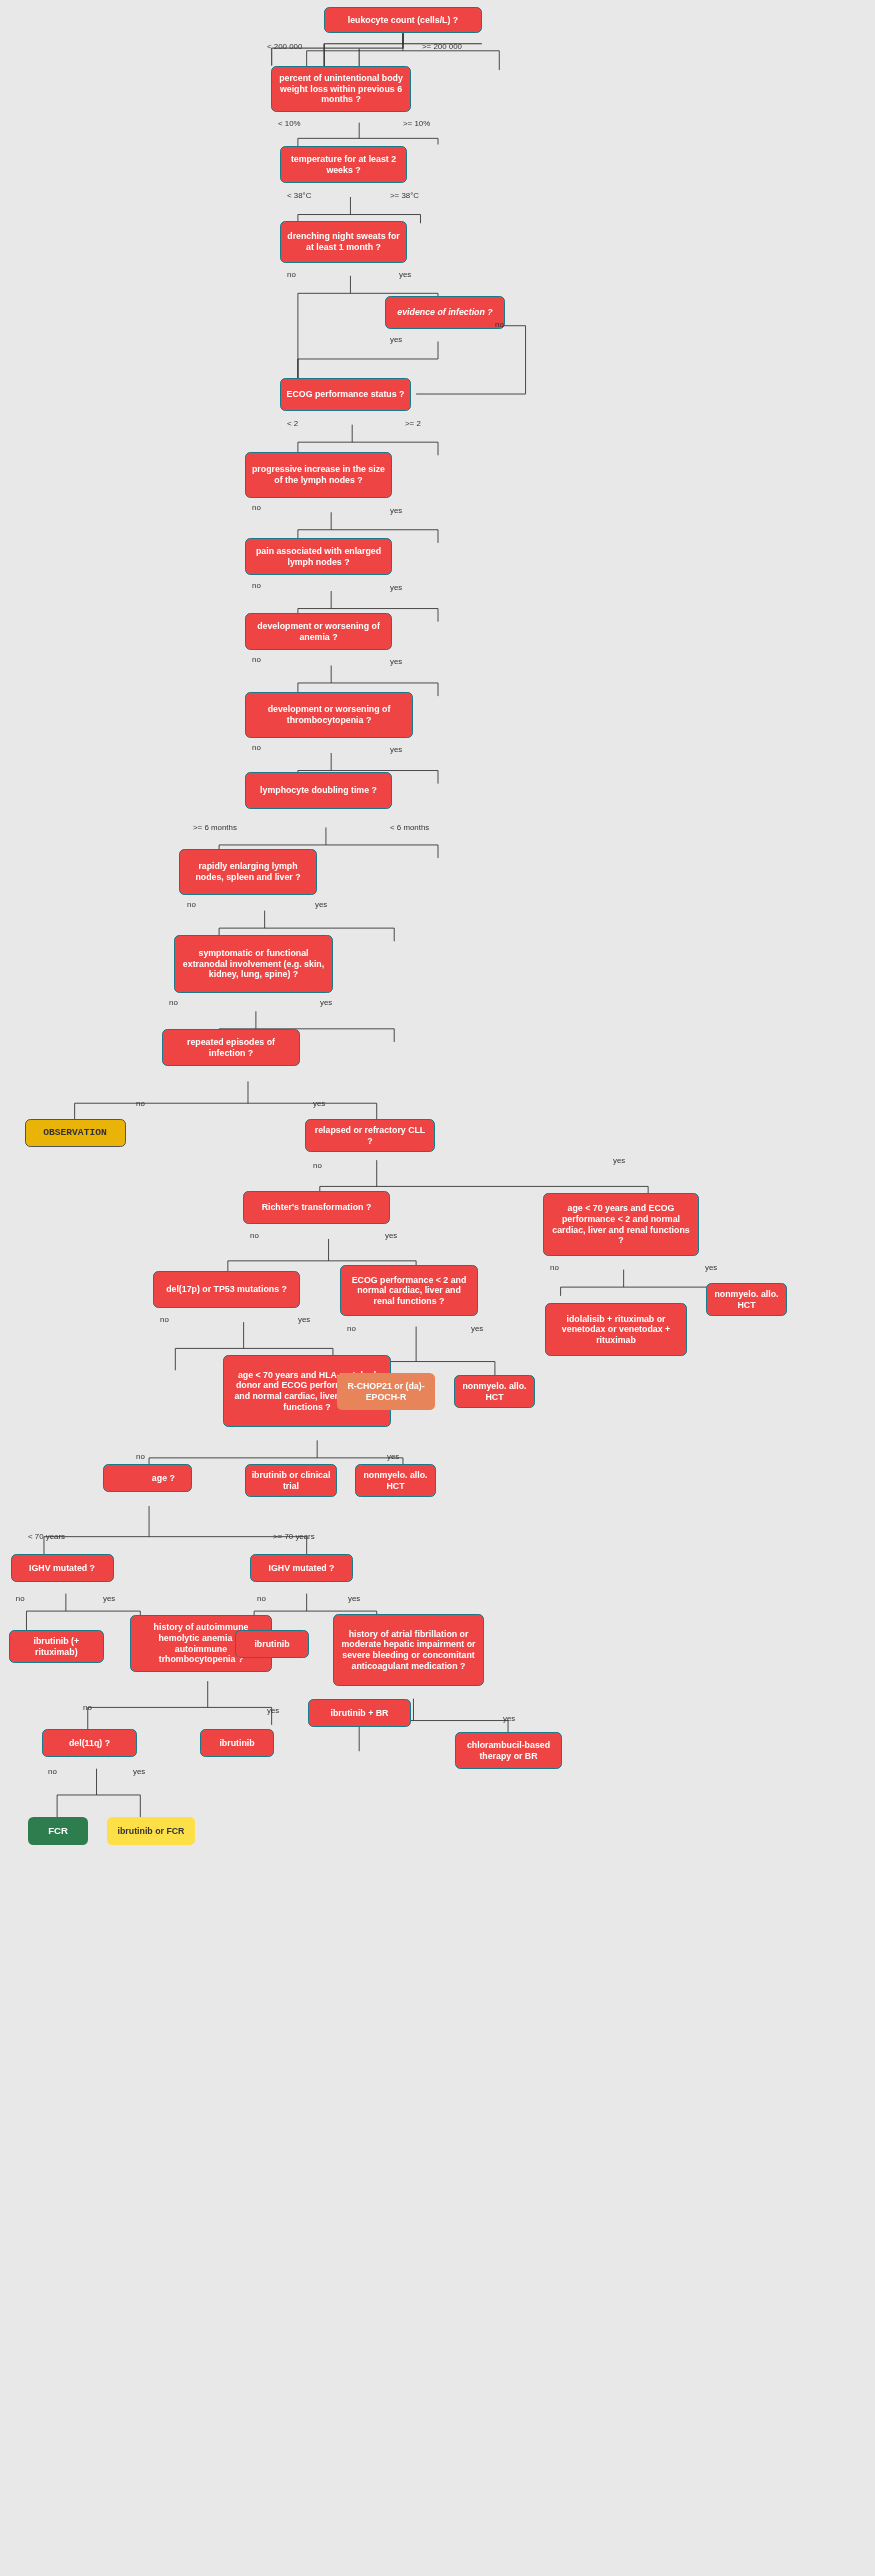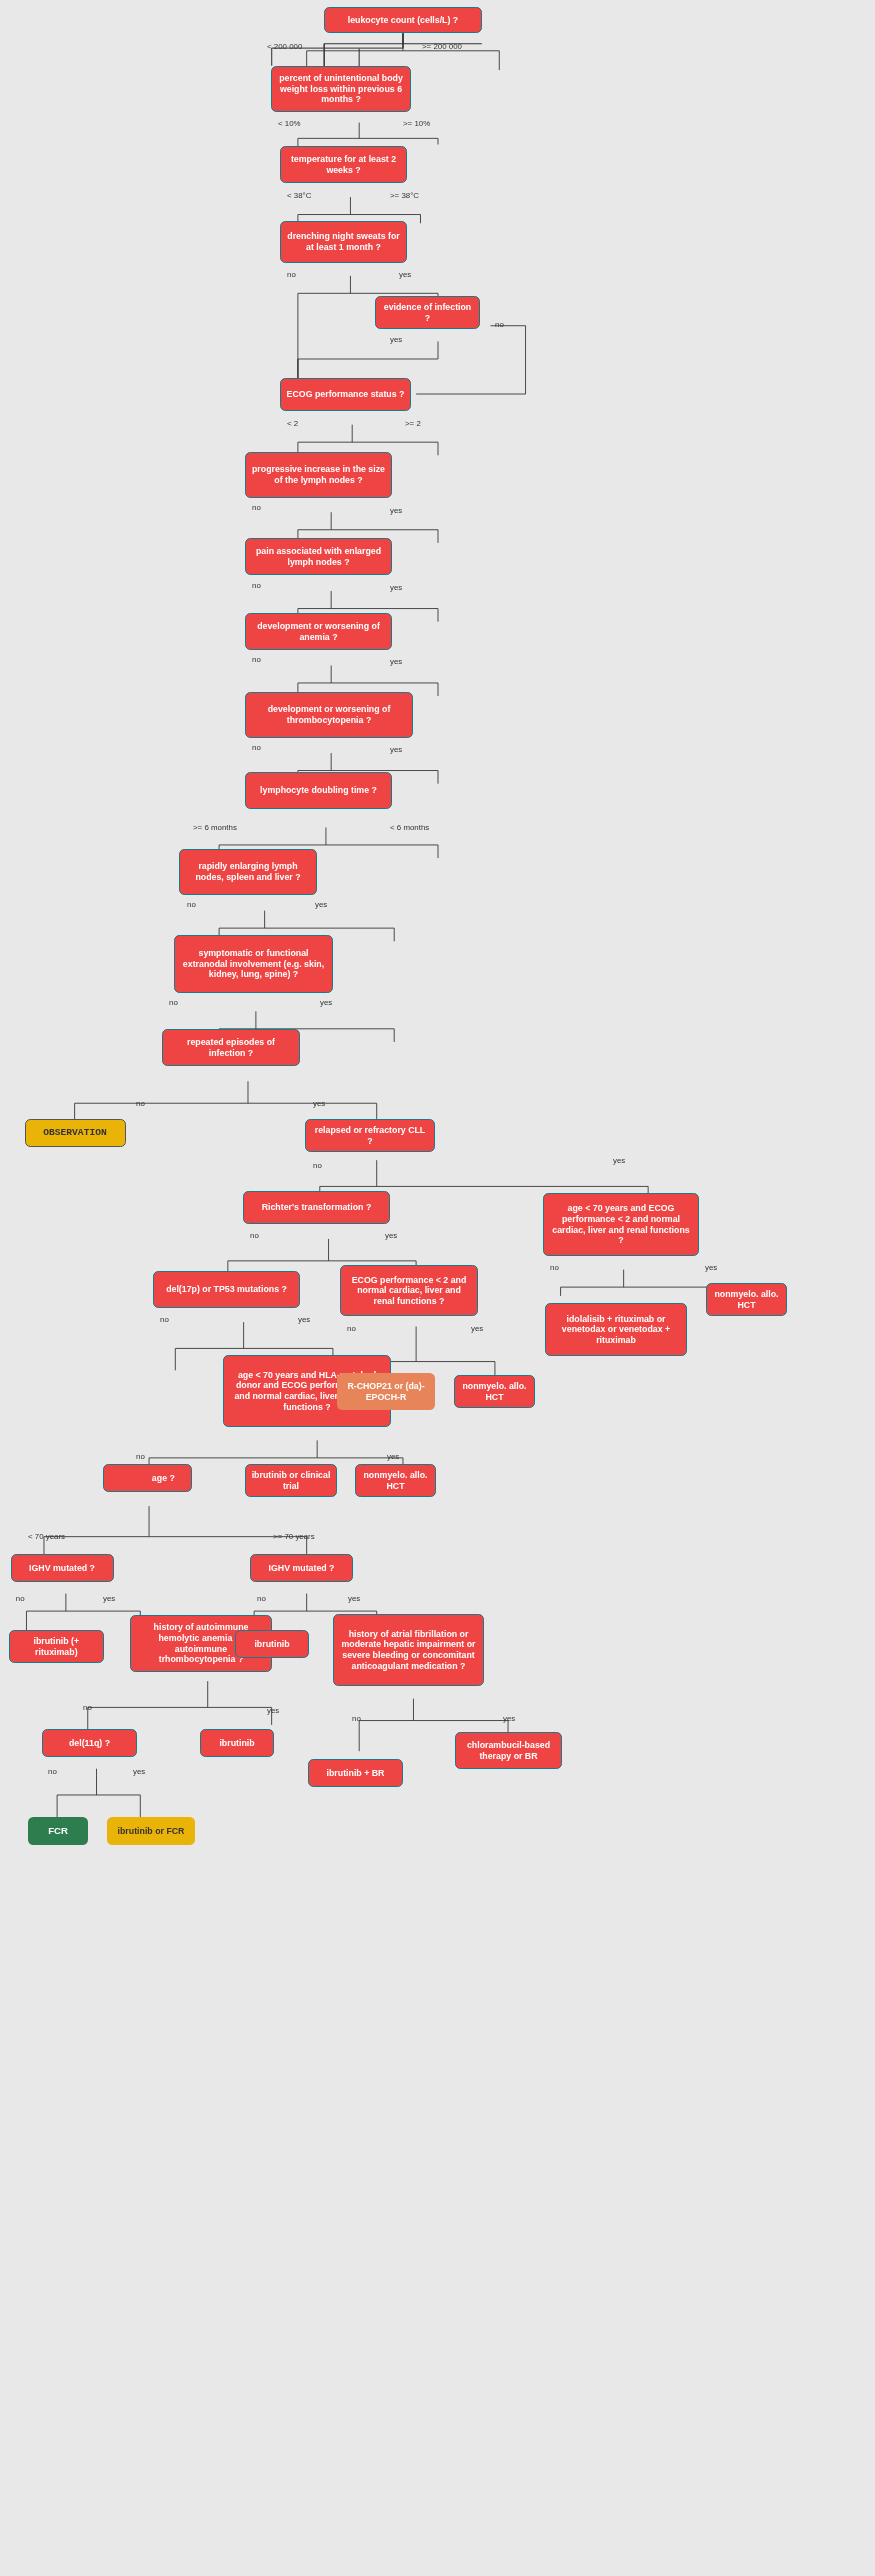--- a/index.html
+++ b/index.html
@@ -241,21 +241,21 @@
 <div class="label-text" style="left:287px;top:191px;">&lt; 38°C</div>
 <div class="label-text" style="left:390px;top:191px;">&gt;= 38°C</div>
 
 <div class="node node-teal" style="left:280px;top:221px;width:127px;height:42px;">
   <span>drenching night sweats for at least 1 month ?</span>
 </div>
 
 <div class="label-text" style="left:287px;top:270px;">no</div>
 <div class="label-text" style="left:399px;top:270px;">yes</div>
 
-<div class="node node-teal" style="left:375px;top:296px;width:105px;height:33px;">
+<div class="node node-teal" style="left:385px;top:296px;width:120px;height:33px;font-style:italic;">
   <span>evidence of infection ?</span>
 </div>
 
 <div class="label-text" style="left:390px;top:335px;">yes</div>
 <div class="label-text" style="left:495px;top:320px;">no</div>
 
 <div class="node node-teal" style="left:280px;top:378px;width:131px;height:33px;">
   <span>ECOG performance status ?</span>
 </div>
 
@@ -435,30 +435,30 @@
   <span>del(11q) ?</span>
 </div>
 
 <div class="label-text" style="left:48px;top:1767px;">no</div>
 <div class="label-text" style="left:133px;top:1767px;">yes</div>
 
 <div class="node node-teal" style="left:200px;top:1729px;width:74px;height:28px;">
   <span>ibrutinib</span>
 </div>
 
-<div class="node node-teal" style="left:308px;top:1759px;width:95px;height:28px;text-align:center;">
+<div class="node node-teal" style="left:308px;top:1699px;width:103px;height:28px;text-align:center;">
   <span>ibrutinib + BR</span>
 </div>
 
 <div class="node node-teal" style="left:455px;top:1732px;width:107px;height:37px;">
   <span>chlorambucil-based therapy or BR</span>
 </div>
 
 <div class="node" style="left:28px;top:1817px;width:60px;height:28px;background:#2e7d4f;color:white;border-radius:5.3px;position:absolute;display:flex;align-items:center;justify-content:center;text-align:center;padding:3.5px;font-size:9.6px;font-weight:bold;">
   <span>FCR</span>
 </div>
 
-<div class="node" style="left:107px;top:1817px;width:88px;height:28px;background:#eab308;color:#333;border-radius:5.3px;position:absolute;display:flex;align-items:center;justify-content:center;text-align:center;padding:3.5px;font-size:8.8px;font-weight:bold;">
+<div class="node" style="left:107px;top:1817px;width:88px;height:28px;background:#fde047;color:#333;border-radius:5.3px;position:absolute;display:flex;align-items:center;justify-content:center;text-align:center;padding:3.5px;font-size:8.8px;font-weight:bold;">
   <span>ibrutinib or FCR</span>
 </div>
 
 </div>
 
 
 </body></html>

